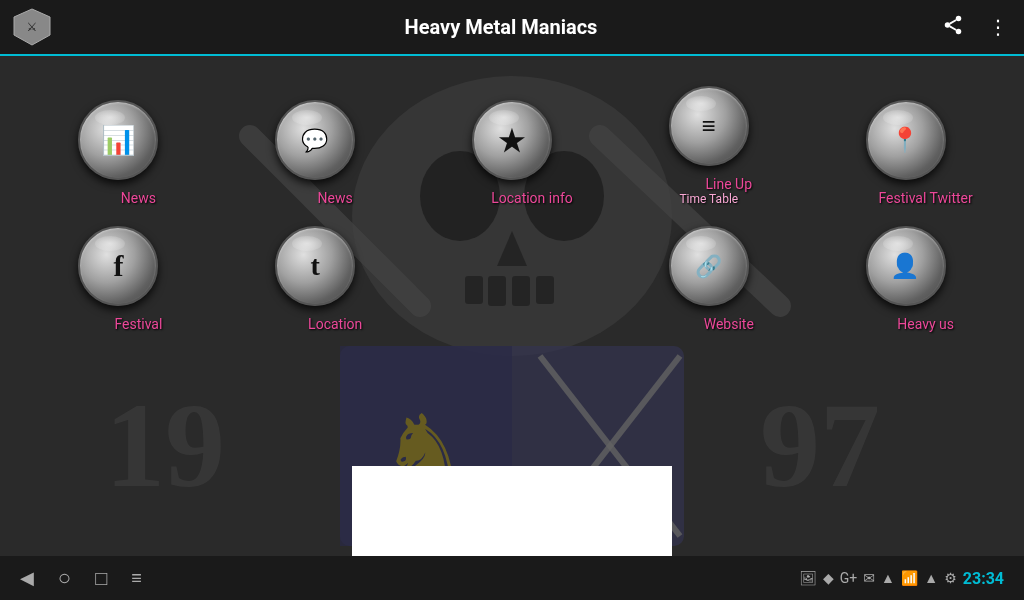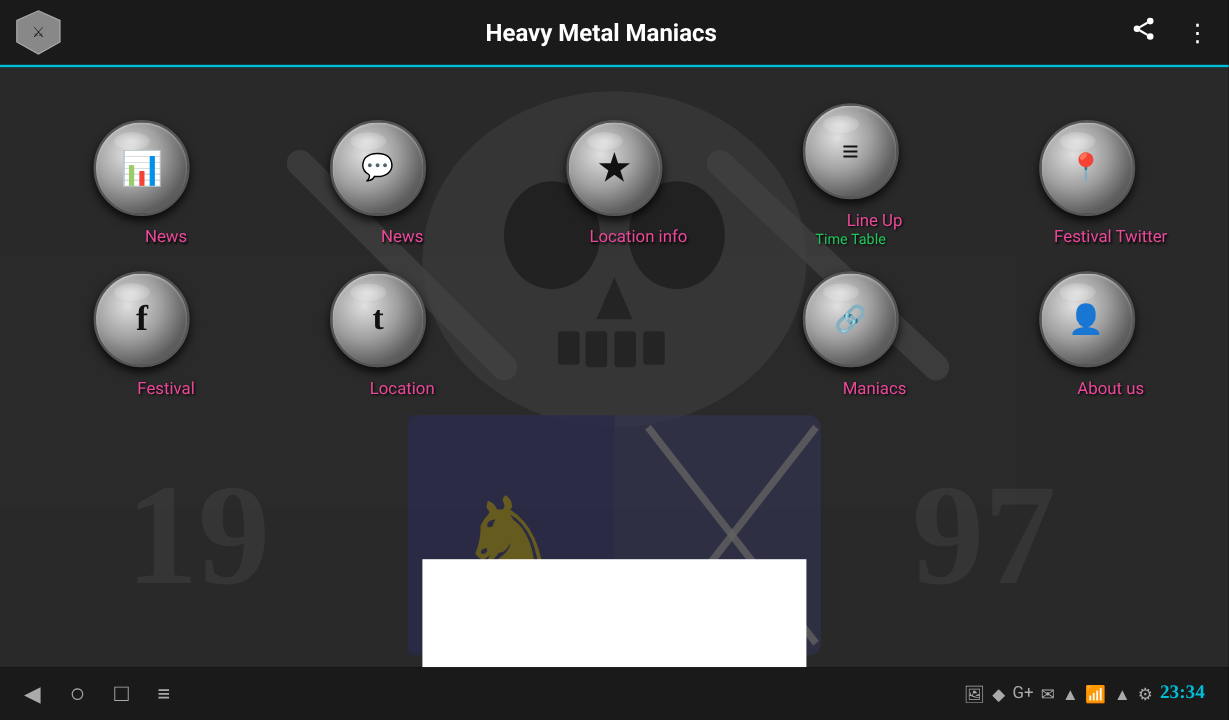--- a/index.html
+++ b/index.html
@@ -117,21 +117,21 @@
 
     .menu-label {
       color: #ec4899;
       font-size: 14px;
       text-align: left;
       text-shadow: 1px 1px 2px #000;
       margin-left: 40px;
     }
 
     .menu-sublabel {
-      color: #22c55e;
+      color: #f9a8d4;
       font-size: 12px;
       text-align: left;
       text-shadow: 1px 1px 2px #000;
     }
 
     
     #bottom-bar {
       width: 100%;
       height: 44px;
       background: #1a1a1a;
@@ -164,21 +164,20 @@
     }
 
     .status-icon {
       font-size: 14px;
     }
 
     .time-display {
       color: #00bcd4;
       font-size: 16px;
       font-weight: bold;
-      font-family: Liberation Serif, serif;
     }
 
     
     .content-popup {
       position: absolute;
       bottom: 0;
       left: 50%;
       transform: translateX(-50%);
       width: 320px;
       height: 90px;
@@ -323,28 +322,28 @@
       </div>
       <span class="menu-label">Location</span>
     </div>
 
     <div class="empty-cell"></div>
 
     <div class="menu-item">
       <div class="metal-button">
         <span class="icon" style="font-size:22px;">🔗</span>
       </div>
-      <span class="menu-label">Maniacs</span>
+      <span class="menu-label">Website</span>
     </div>
 
     <div class="menu-item">
       <div class="metal-button">
         <span class="icon" style="font-size:24px;">👤</span>
       </div>
-      <span class="menu-label">About us</span>
+      <span class="menu-label">Heavy us</span>
     </div>
   </div>
 
   <div class="content-popup"></div>
 
 </div>
 
 <div id="bottom-bar">
   <div class="bottom-nav-icons">
     <button class="bottom-nav-btn">◀</button>

